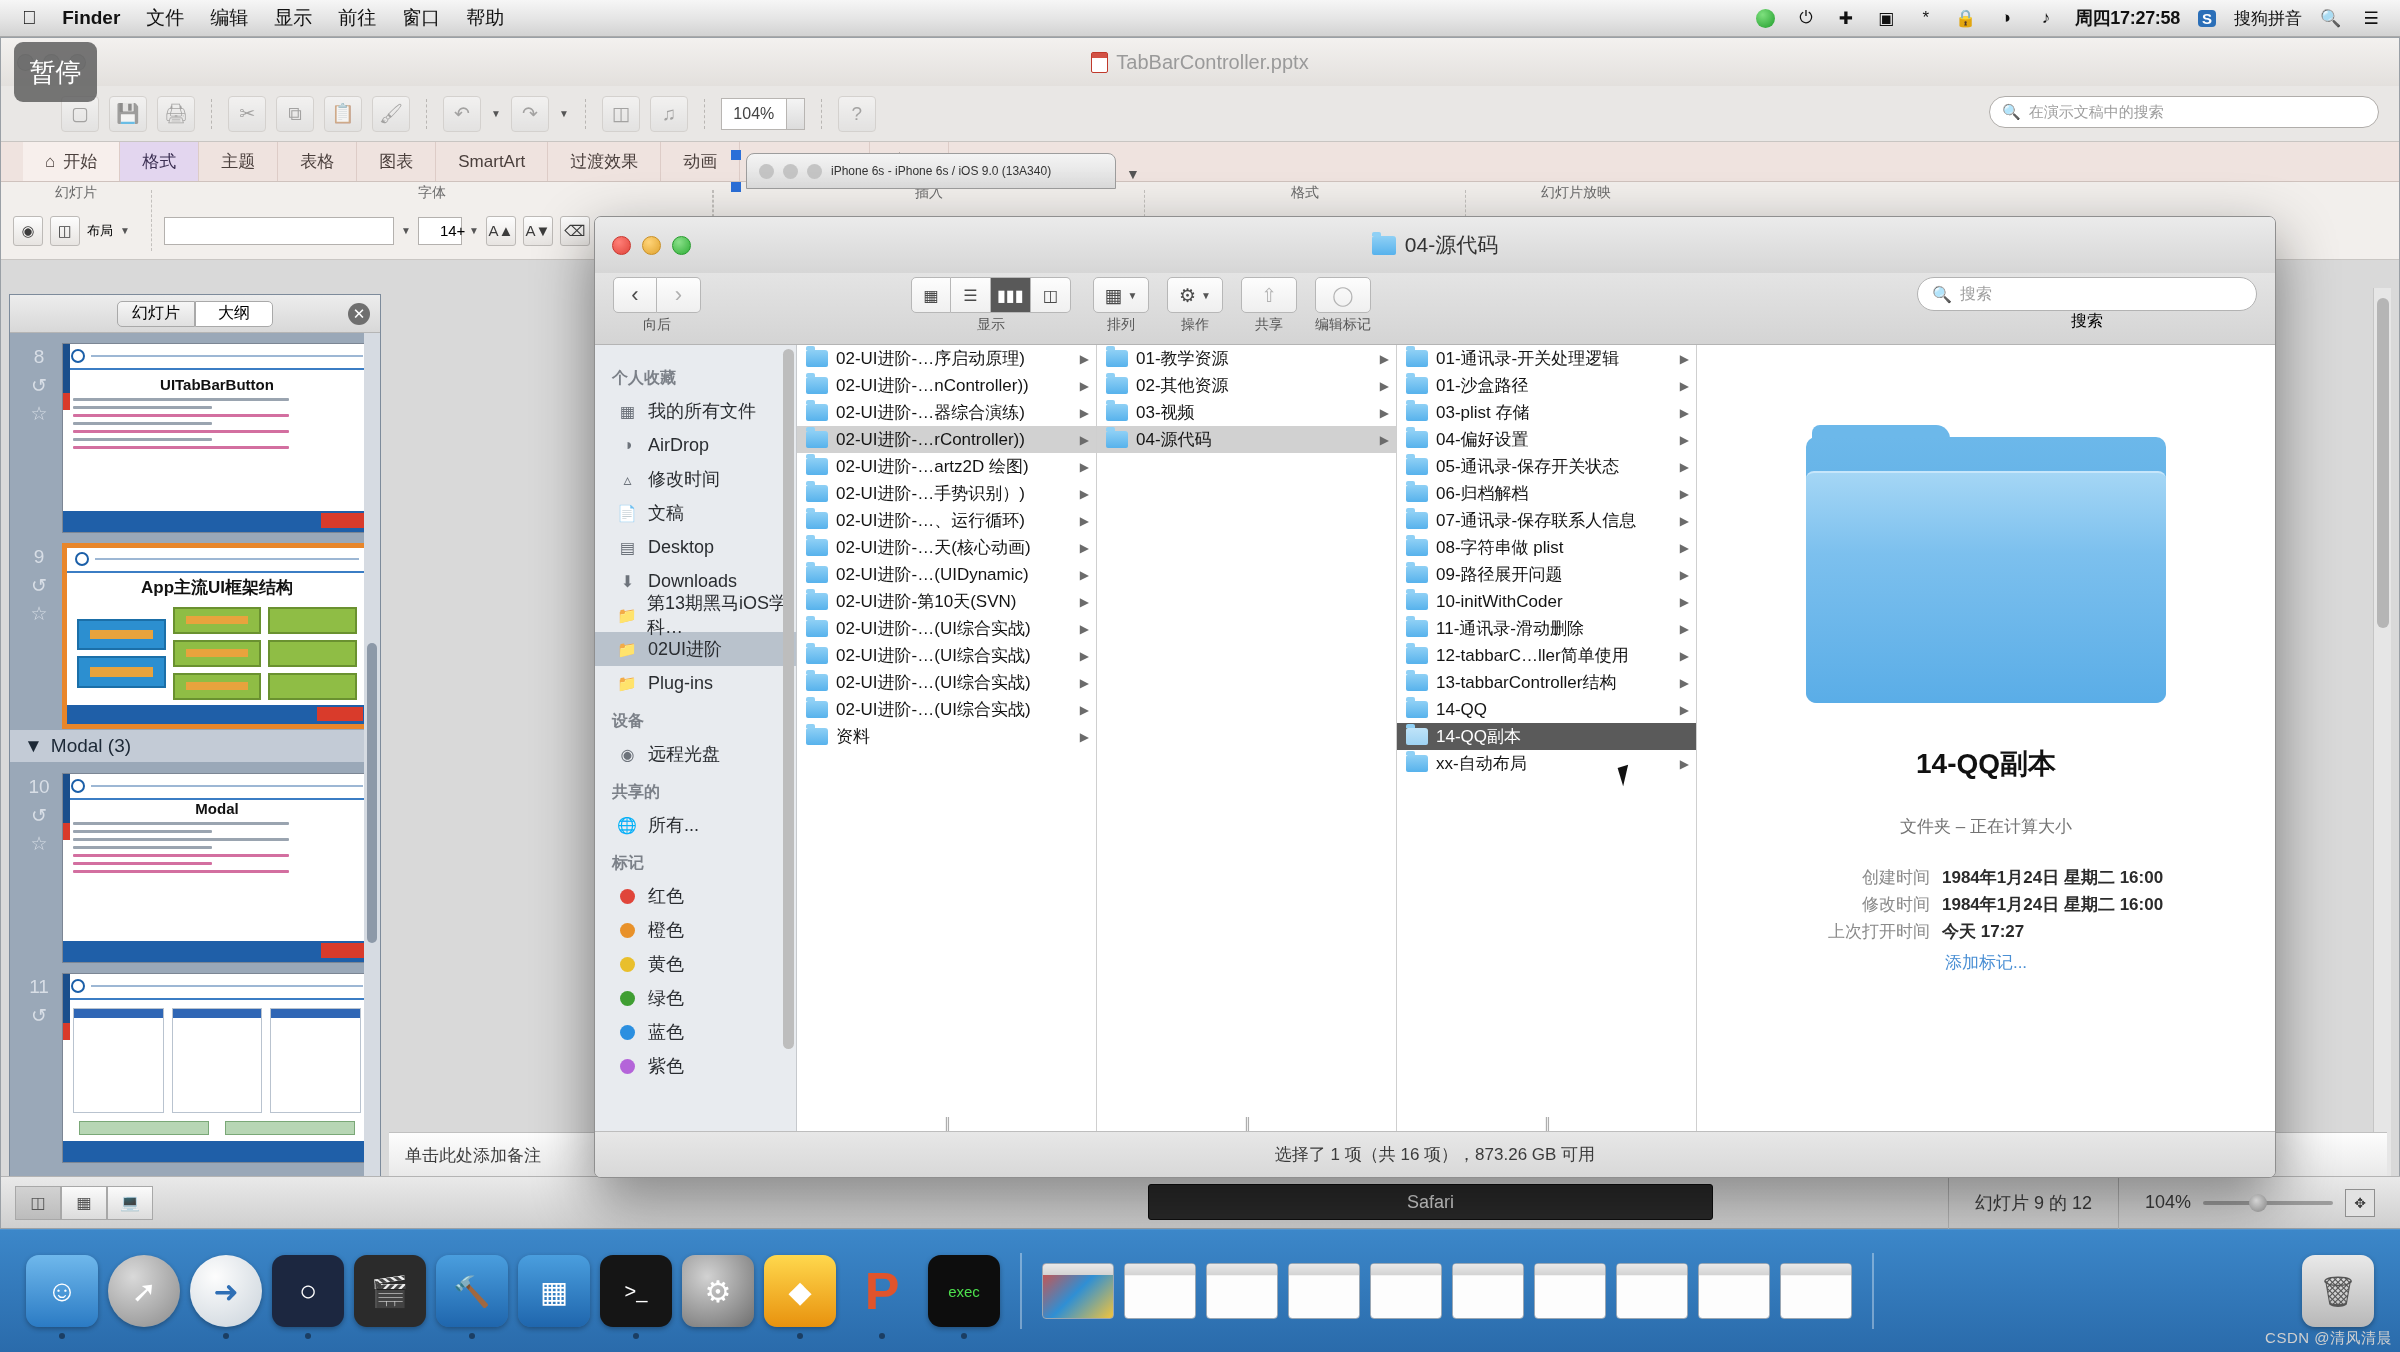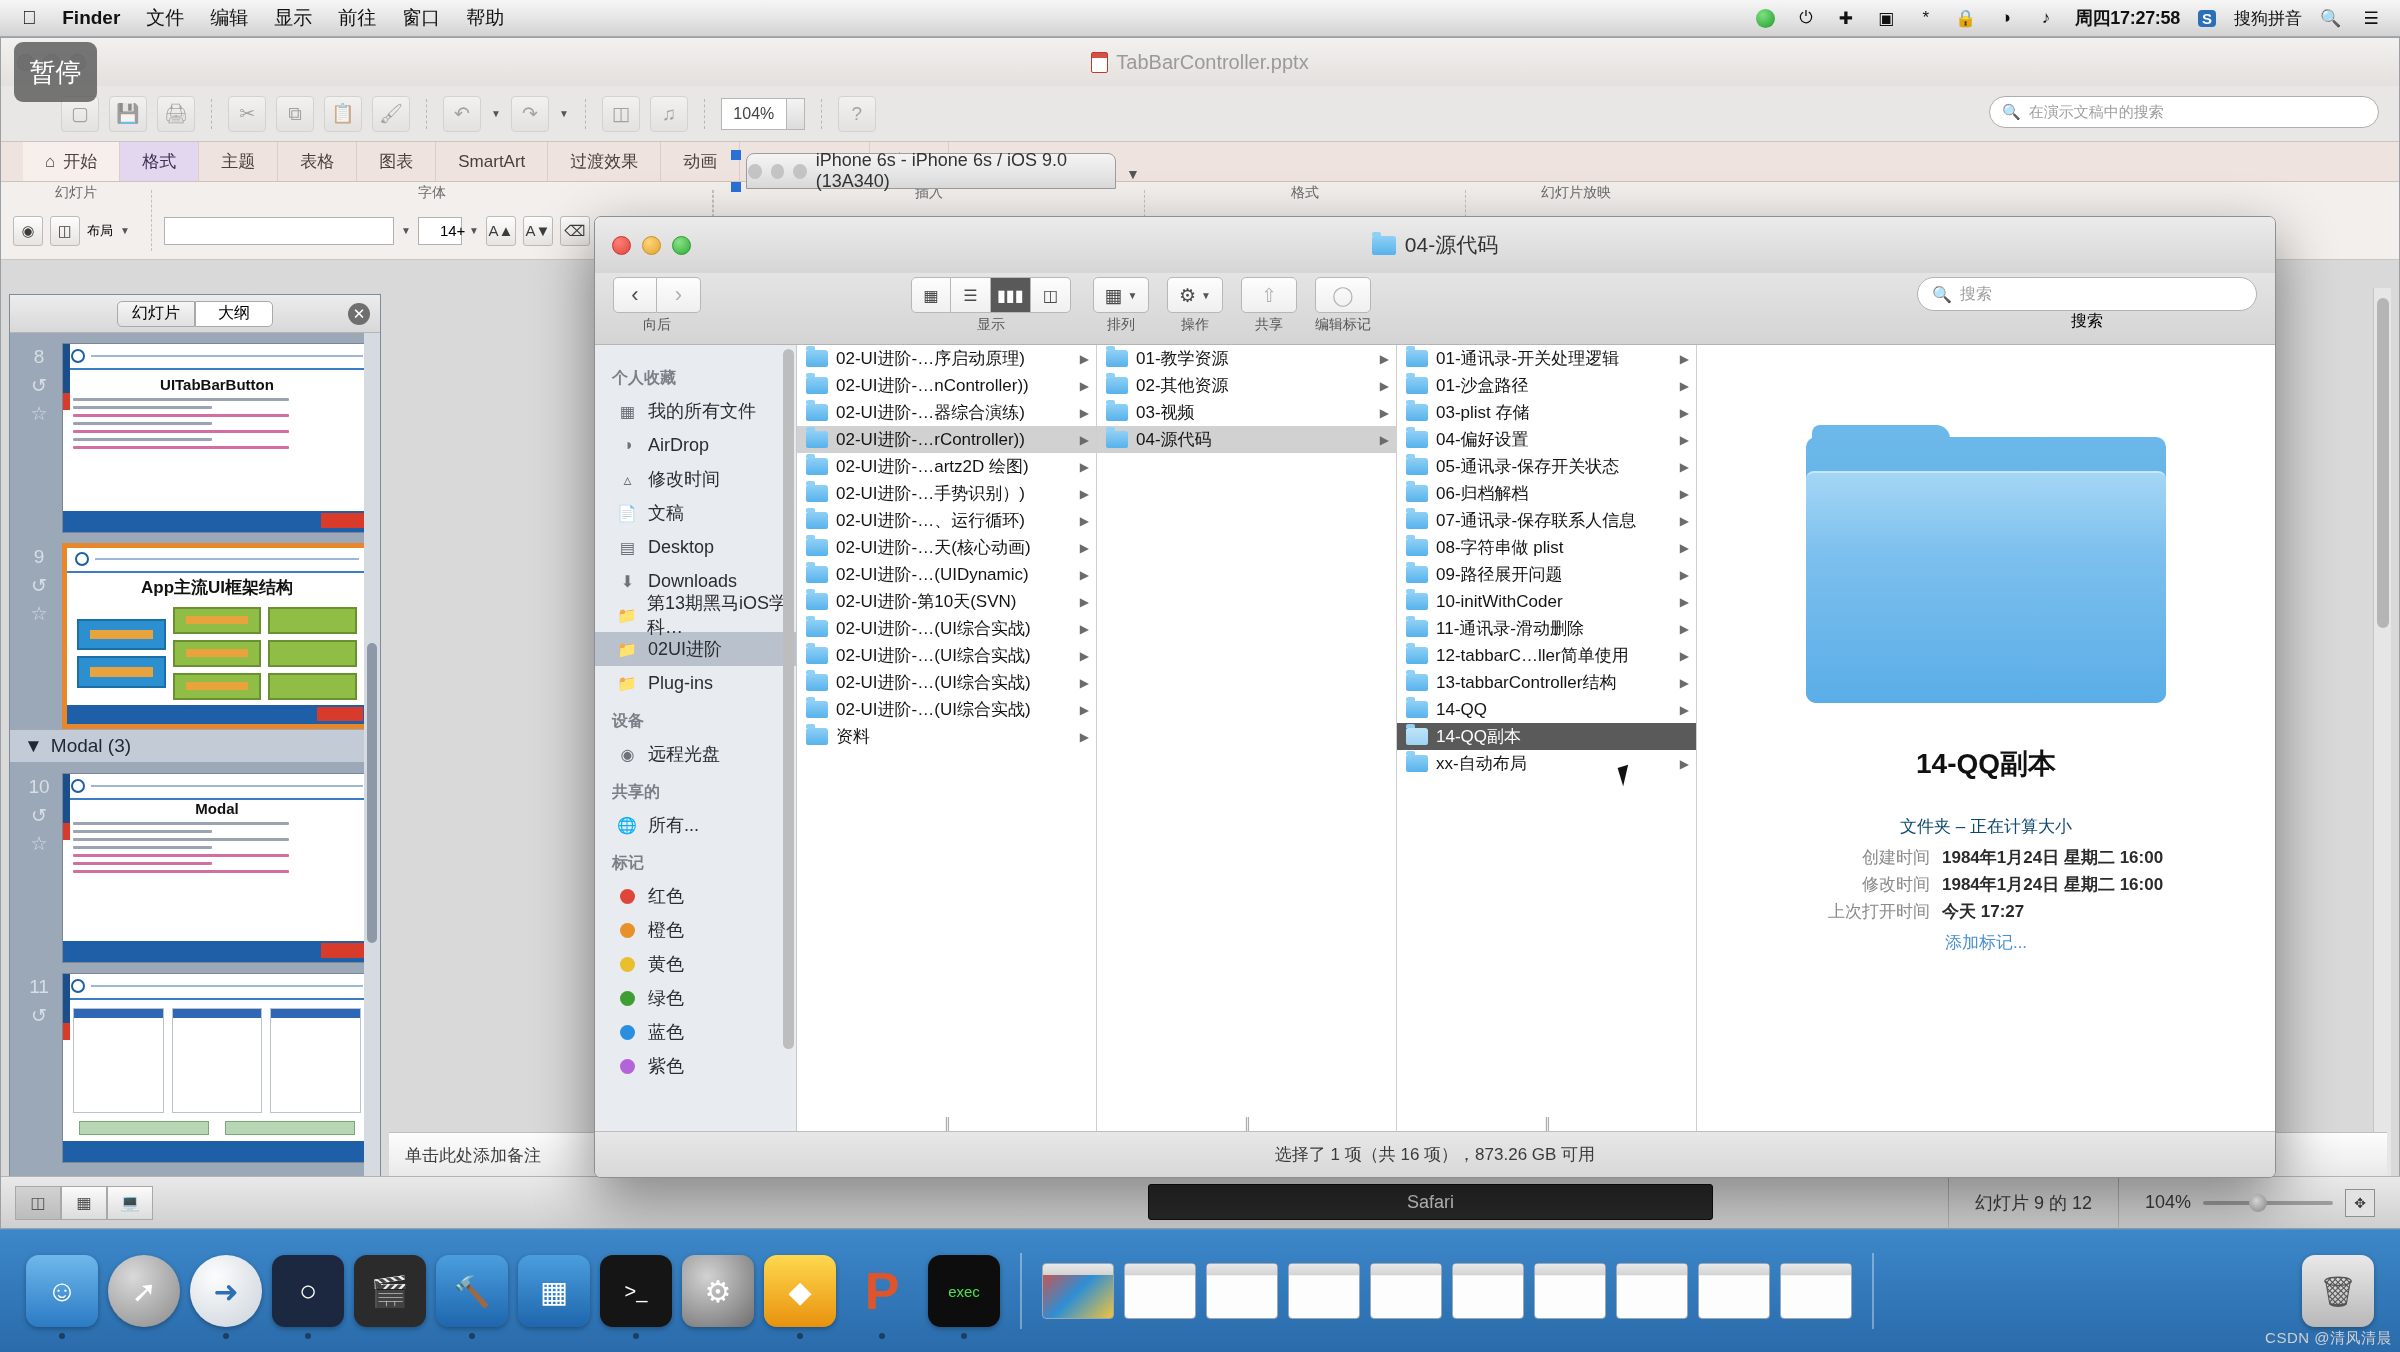--- a/index.html
+++ b/index.html
@@ -89,22 +89,22 @@
     display:flex;align-items:center;justify-content:center;font-size:15px;color:#3c3c3c;}
   .font-input { width:230px;height:28px;background:#fff;border:1px solid #b4b1ae; }
   .size-input { width:44px;height:28px;background:#fff;border:1px solid #b4b1ae;
     font-size:15px; display:flex;align-items:center;padding-left:21px;}
   .caret { font-size:10px; color:#555; }
 
   
   #sim-banner { position:absolute; left:745px; top:115px; width:370px; height:36px;
     background:linear-gradient(180deg,#f4f4f4,#dcdcdc);
     border:1px solid #9d9d9d; border-radius:8px 8px 0 0;
-    display:flex; align-items:center; gap:9px; padding-left:1px;
-    font-size:18px; color:#333; z-index:20; }
+    display:flex; align-items:center; gap:9px; padding-left:12px;
+    font-size:12px; color:#333; z-index:20; }
   #sim-banner .dot { width:15px;height:15px;border-radius:50%;background:#c4c4c4; }
   #sim-cursor { position:absolute; left:730px; top:112px; width:14px; height:42px;
     z-index:21; }
   #sim-cursor::before,#sim-cursor::after{content:'';position:absolute;width:10px;height:10px;background:#2b6fd8;}
   #sim-cursor::before{left:0;top:0;} #sim-cursor::after{left:0;bottom:0;}
 
   
   #slide-panel { position:absolute; left:8px; top:256px; width:372px; height:925px;
     background:#9aa8b8; border:1px solid #7d8b9b; }
   #slide-tabs { height:38px; background:linear-gradient(180deg,#ededed,#d8d8d8);
@@ -280,21 +280,21 @@
     border-radius:8px 8px 11px 11px;
     background:linear-gradient(180deg,#a4d6f5 0%,#7cc0ee 35%,#5aade7 100%);
     border-top:2px solid #c6e6fb; }
   #pv-title { position:absolute; top:400px; left:0; right:0; text-align:center;
     font-size:28px; font-weight:bold; color:#111; }
   #pv-meta { position:absolute; top:470px; left:0; right:0; font-size:17px;
     color:#2b2b2b; }
   .pv-row { display:flex; justify-content:center; gap:12px; margin-bottom:4px; }
   .pv-k { width:200px; text-align:right; color:#8a8a8a; }
   .pv-v { width:300px; text-align:left; font-weight:bold; }
-  .pv-single { text-align:center; color:#0c4a6e; margin-bottom:8px; }
+  .pv-single { text-align:center; color:#737373; margin-bottom:28px; }
   #pv-tag { text-align:center; color:#4a8fd4; margin-top:8px; font-size:17px; }
 
   #finder-status { position:absolute; left:0; right:0; bottom:0; height:46px;
     background:linear-gradient(180deg,#e7e7e7,#d8d8d8); border-top:1px solid #bdbdbd;
     display:flex; align-items:center; justify-content:center;
     font-size:17px; color:#3b3b3b; }
 
   
   #cursor { position:absolute; left:1620px; top:765px; width:0;height:0;
     border-left:11px solid #111; border-right:7px solid transparent;

